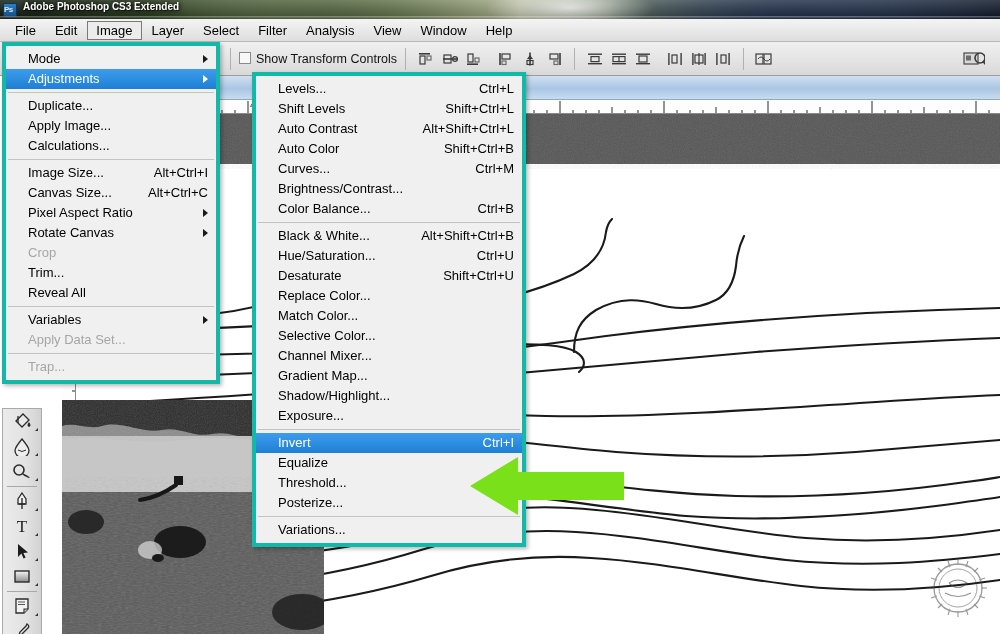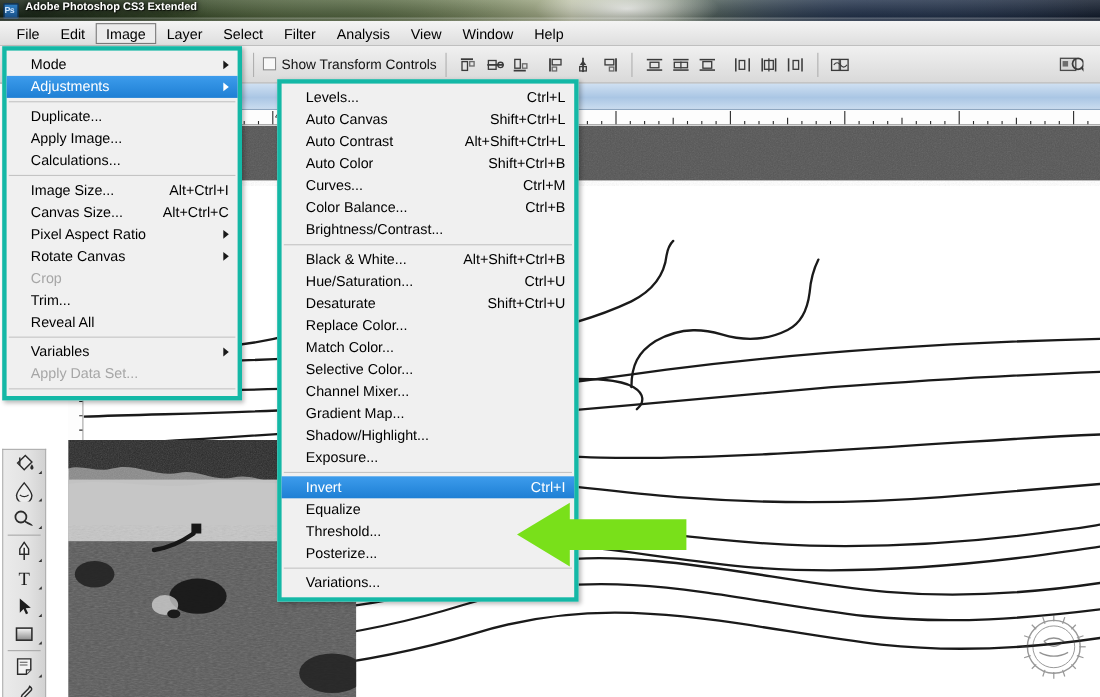--- a/index.html
+++ b/index.html
@@ -651,49 +651,52 @@
       </div>
       <div class="msep"></div>
       <div class="mitem">
         <span>Variables</span>
         <i class="arrow"></i>
       </div>
       <div class="mitem disabled">
         <span>Apply Data Set...</span>
       </div>
       <div class="msep"></div>
+      <div class="mitem disabled">
+        <span>Trap...</span>
+      </div>
     </div>
 
   <div class="menu-panel" id="adjust-menu">
       <div class="mitem">
         <span>Levels...</span>
         <span class="acc">Ctrl+L</span>
       </div>
       <div class="mitem">
-        <span>Auto Canvas</span>
+        <span>Shift Levels</span>
         <span class="acc">Shift+Ctrl+L</span>
       </div>
       <div class="mitem">
         <span>Auto Contrast</span>
         <span class="acc">Alt+Shift+Ctrl+L</span>
       </div>
       <div class="mitem">
         <span>Auto Color</span>
         <span class="acc">Shift+Ctrl+B</span>
       </div>
       <div class="mitem">
         <span>Curves...</span>
         <span class="acc">Ctrl+M</span>
       </div>
       <div class="mitem">
+        <span>Brightness/Contrast...</span>
+      </div>
+      <div class="mitem">
         <span>Color Balance...</span>
         <span class="acc">Ctrl+B</span>
-      </div>
-      <div class="mitem">
-        <span>Brightness/Contrast...</span>
       </div>
       <div class="msep"></div>
       <div class="mitem">
         <span>Black &amp; White...</span>
         <span class="acc">Alt+Shift+Ctrl+B</span>
       </div>
       <div class="mitem">
         <span>Hue/Saturation...</span>
         <span class="acc">Ctrl+U</span>
       </div>

